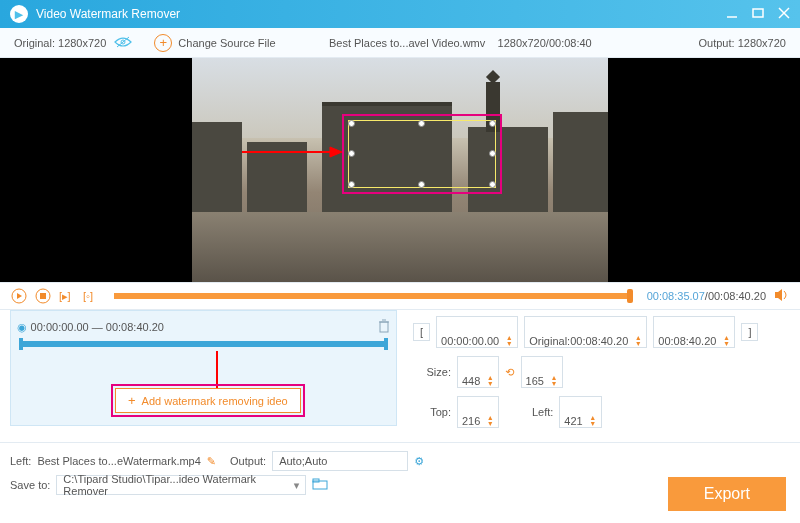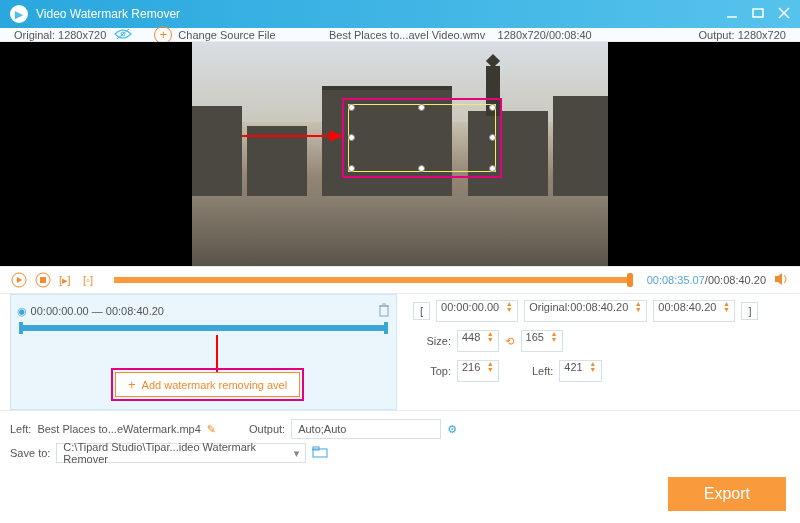--- a/index.html
+++ b/index.html
@@ -4,21 +4,21 @@
 <style>
 * { box-sizing: border-box; margin: 0; padding: 0; font-family: "Segoe UI", Arial, sans-serif; }
 body { background: #fff; width: 800px; height: 523px; overflow: hidden; font-size: 11px; color: #555; }
 
 .titlebar { background: linear-gradient(to right, #29a7de, #56c3ec); height: 28px; display: flex; align-items: center; padding: 0 10px; color: #fff; }
 .titlebar .logo { width: 18px; height: 18px; border-radius: 50%; background: #fff; display: flex; align-items: center; justify-content: center; color: #4fc0ea; font-size: 11px; margin-right: 8px; }
 .titlebar .title { flex: 1; font-size: 12px; }
 .titlebar .winbtn { margin-left: 14px; cursor: pointer; }
 .titlebar svg { stroke: #fff; }
 
-.infobar { height: 14px; background: #f8fcff; display: flex; align-items: center; padding: 0 14px; border-bottom: 1px solid #e3ebf2; }
+.infobar { height: 30px; background: #f8fcff; display: flex; align-items: center; padding: 0 14px; border-bottom: 1px solid #e3ebf2; }
 .infobar .eye { margin-left: 8px; color: #4fc0ea; }
 .infobar .change { display: flex; align-items: center; margin-left: 22px; cursor: pointer; }
 .infobar .plus-ic { width: 18px; height: 18px; border: 1px solid #f28b2b; border-radius: 50%; color: #f28b2b; display: flex; align-items: center; justify-content: center; font-size: 13px; margin-right: 6px; }
 .infobar .filename-info { margin-left: auto; margin-right: auto; }
 .infobar .output { margin-left: auto; }
 
 .video-area { background: #000; height: 224px; display: flex; justify-content: center; position: relative; }
 .video-frame { width: 416px; height: 224px; background: linear-gradient(to bottom, #a8b0b8 0%, #c9c3b2 35%, #938574 60%, #6f675c 100%); position: relative; overflow: hidden; }
 .sky { position: absolute; top: 0; left: 0; right: 0; height: 80px; background: linear-gradient(to bottom, #d8dee4, #cbc8bd); }
 .building { position: absolute; bottom: 70px; background: #4a4840; }
@@ -62,21 +62,21 @@
 
 .red-arrow-down { position: absolute; top: 40px; left: 200px; }
 
 .add-btn { position: absolute; bottom: 8px; left: 100px; border: 2px solid #e6007e; padding: 0; }
 .add-btn-inner { border: 1px solid #f28b2b; color: #f28b2b; padding: 4px 12px; display: flex; align-items: center; cursor: pointer; background: #fff; margin: 2px;}
 .add-btn-inner .plus { margin-right: 6px; font-size: 13px; }
 
 .right-panel { flex: 1; padding: 6px 4px; }
 .ctrl-row { display: flex; align-items: center; margin-bottom: 8px; gap: 6px; }
 .bracket { border: 1px solid #d6e0e8; padding: 2px 6px; cursor: pointer; }
-.numbox { border: 1px solid #d6e0e8; display: flex; align-items: flex-start; height: 22px; padding: 0 4px; background: #fff; }
+.numbox { border: 1px solid #d6e0e8; display: flex; align-items: flex-end; height: 32px; padding: 0 4px; background: #fff; }
 .numbox .spin { display: flex; flex-direction: column; margin-left: 6px; }
 .numbox .spin .up, .numbox .spin .down { width: 8px; height: 6px; color: #f28b2b; font-size: 8px; line-height: 6px; cursor: pointer; text-align: center; }
 .link-ic { color: #f28b2b; }
 .lbl { width: 38px; text-align: right; }
 .reset-btn { border: 1px solid #f28b2b; color: #f28b2b; padding: 3px 18px; cursor: pointer; background: #fff; }
 
 .footer { border-top: 1px solid #e3ebf2; padding: 6px 10px; }
 .footer-row { display: flex; align-items: center; height: 24px; gap: 6px; }
 .pathbox { border: 1px solid #d6e0e8; background: #fff; padding: 2px 6px; height: 20px; display: flex; align-items: center; }
 .pathbox .dd { margin-left: 8px; color: #888; cursor: pointer;}
@@ -199,21 +199,21 @@
     <div class="seg-bar"></div>
     <div class="red-arrow-down">
       <svg width="12" height="50">
           <line x1="6" y1="0" x2="6" y2="40" stroke="#ff0000" stroke-width="2"></line>
           <polygon points="1,40 11,40 6,50" fill="#ff0000"></polygon>
         </svg>
     </div>
     <div class="add-btn">
       <div class="add-btn-inner">
         <span class="plus">+</span>
-        <span>Add watermark removing avel</span>
+        <span>Add watermark removing ideo</span>
       </div>
     </div>
   </div>
 
   <div class="right-panel">
     <div class="ctrl-row">
       <span class="bracket">[</span>
       <div class="numbox">
           <span>00:00:00.00</span>
           <span class="spin">
@@ -275,22 +275,22 @@
         </div>
     </div>
   </div>
 </div>
 
 <div class="footer">
   <div class="footer-row">
     <span>Left:</span>
     <span>Best Places to...eWatermark.mp4</span>
     <span class="pencil">✎</span>
-    <span style="margin-left:27px">Output:</span>
-    <div class="pathbox" style="width:150px">
+    <span style="margin-left:8px">Output:</span>
+    <div class="pathbox" style="width:136px">
         <span>Auto;Auto</span>
       </div>
     <span class="gear">⚙</span>
   </div>
   <div class="footer-row">
     <span>Save to:</span>
     <div class="pathbox" style="width:250px">
         <span>C:\Tipard Studio\Tipar...ideo Watermark Remover</span>
         <span class="dd">▾</span>
       </div>

